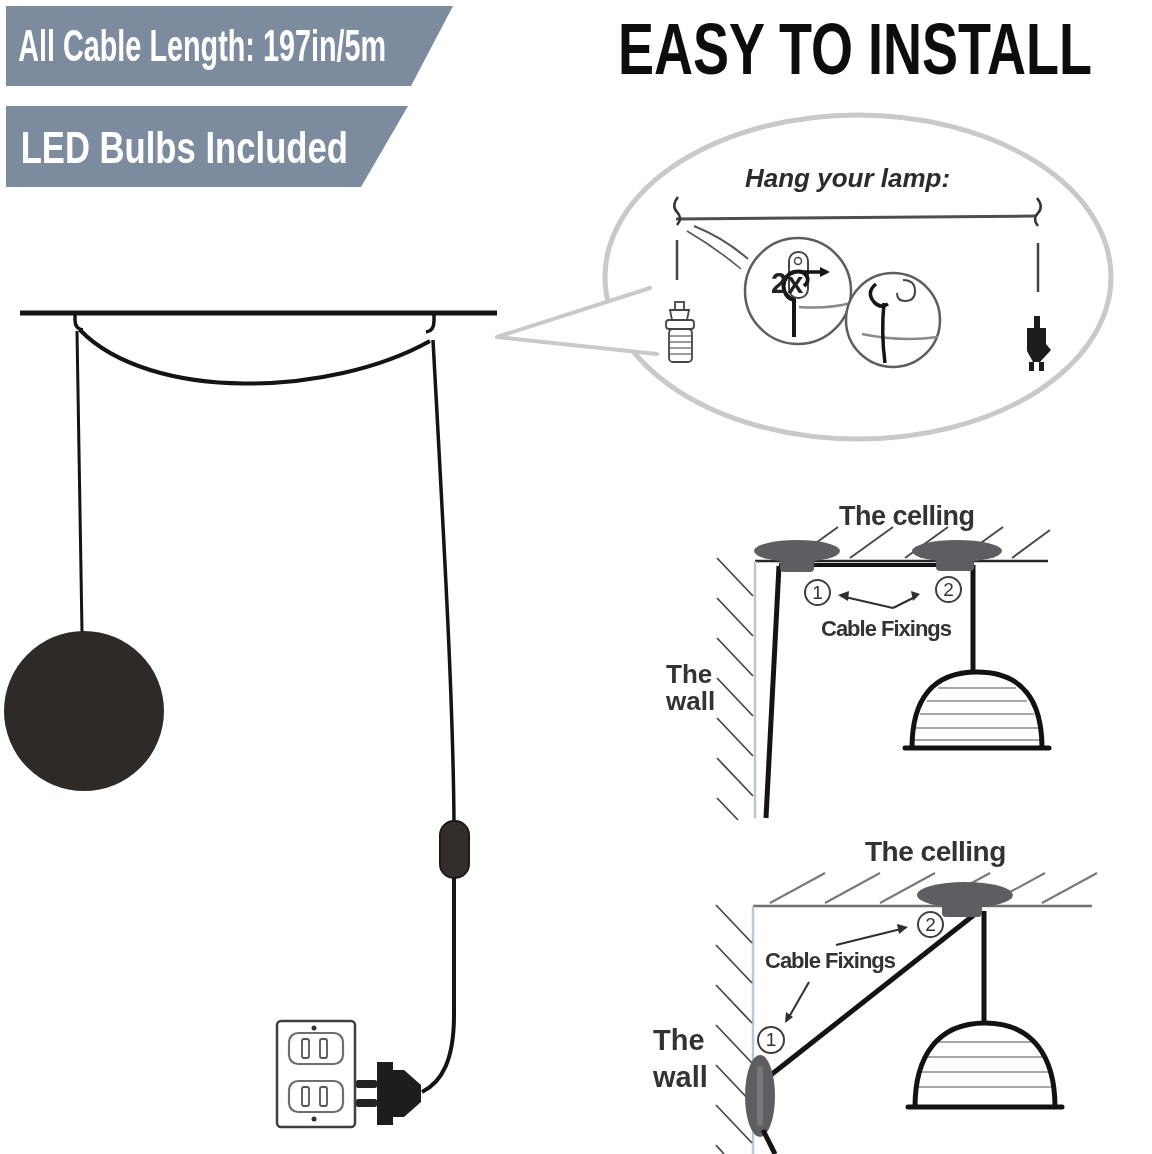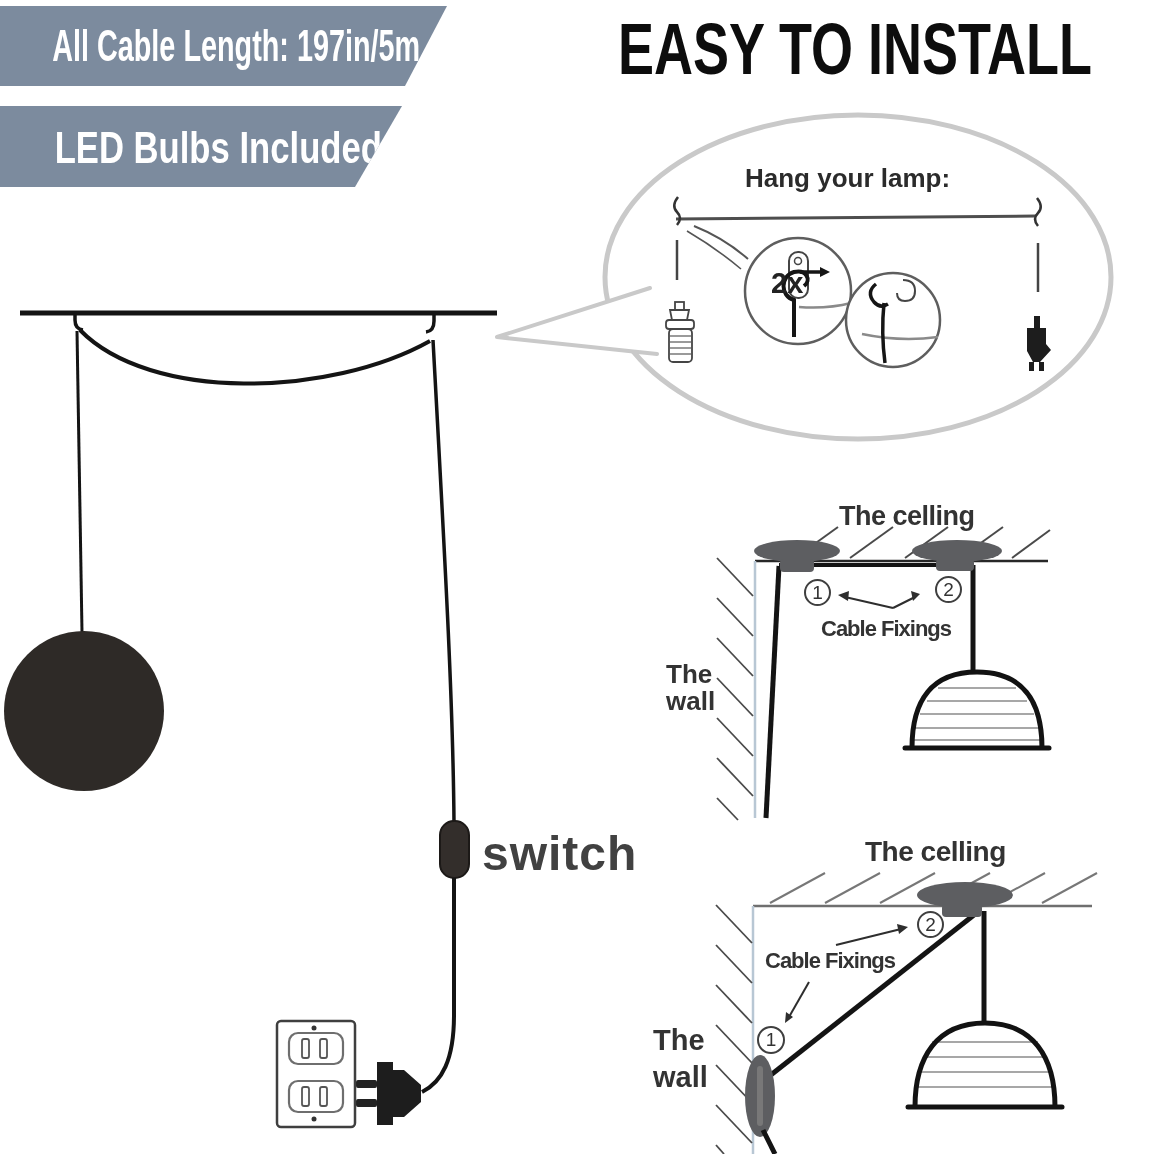--- a/index.html
+++ b/index.html
@@ -1,34 +1,34 @@
 <!DOCTYPE html>
 <html style="--banner-bg: #7c8b9e; --banner-text: #ffffff; --heading-text: #0d0d0d; --ink: #141414; --bubble-border: #c9c9c9; --fixing-gray: #5d5e61; --wall-line: #b8c7d4; --sphere: #2e2a27; --label-text: #333333;"><head>
 <meta charset="utf-8">
 <style>
   html,body{margin:0;padding:0;background:#fff;}
   .canvas{position:relative;width:1152px;height:1154px;background:#fff;overflow:hidden;
           font-family:"Liberation Sans",sans-serif;}
   svg.lineart{position:absolute;left:0;top:0;z-index:1;}
 
   
-  .banner{position:absolute;left:0;background:var(--banner-bg,#7c8b9e);z-index:2;display:flex;align-items:center;padding-left:40px;}
+  .banner{position:absolute;left:6px;background:var(--banner-bg,#7c8b9e);z-index:2;display:flex;align-items:center;}
   .banner-1{top:6px;width:447px;height:80px;clip-path:polygon(0 0,447px 0,405px 80px,0 80px);}
   .banner-2{top:106px;width:402px;height:84px;clip-path:polygon(0 0,402px 0,355px 81px,0 81px);}
   .banner .txt{display:inline-block;transform-origin:left center;white-space:nowrap;
                color:var(--banner-text,#fff);font-weight:700;padding-left:19px;}
   .banner-1 .txt{font-size:45px;transform:scaleX(0.64);}
   .banner-2 .txt{font-size:45px;transform:scaleX(0.77);}
 
   .heading{position:absolute;left:618px;top:8px;z-index:2;font-size:72px;font-weight:700;
            color:var(--heading-text,#0d0d0d);white-space:nowrap;display:inline-block;
            transform:scaleX(0.75);transform-origin:left top;letter-spacing:0px;}
 
   .bubble-title{position:absolute;left:745px;top:163px;z-index:2;font-size:26px;font-weight:600;
-                color:#2b2b2b;white-space:nowrap;}
+                color:#2b2b2b;white-space:nowrap;font-style:italic;}
   .count-2x{position:absolute;left:728px;top:267px;z-index:2;font-size:29px;font-weight:700;color:#222;margin-left:43px;}
 
   .switch-label{position:absolute;left:482px;top:826px;z-index:2;font-size:48px;font-weight:600;
                 color:#414141;letter-spacing:1px;}
 
   .diagram-label{position:absolute;z-index:2;color:var(--label-text,#333);font-weight:700;white-space:nowrap;}
   .d1-ceiling{left:839px;top:501px;font-size:27px;letter-spacing:-0.5px;}
   .d1-fixings{left:821px;top:616px;font-size:22px;letter-spacing:-1px;}
   .d1-wall{left:666px;top:661px;font-size:26px;line-height:1.05;white-space:pre-line;}
   .d2-ceiling{left:865px;top:836px;font-size:28px;letter-spacing:-0.5px;}
@@ -228,21 +228,20 @@
   </div>
   <div class="banner banner-2">
     <span class="txt">LED Bulbs Included</span>
   </div>
 
   <div class="heading">EASY TO INSTALL</div>
 
   <div class="bubble-title">Hang your lamp:</div>
   <div class="count-2x">2x</div>
 
-  <div class="switch-label">switch</div>
 
   <div class="diagram-label d1-ceiling">The celling</div>
   <div class="diagram-label d1-fixings">Cable Fixings</div>
   <div class="diagram-label d1-wall">The
 wall</div>
   <div class="stepnum d1-n1">1</div>
   <div class="stepnum d1-n2">2</div>
 
   <div class="diagram-label d2-ceiling">The celling</div>
   <div class="diagram-label d2-fixings">Cable Fixings</div>

